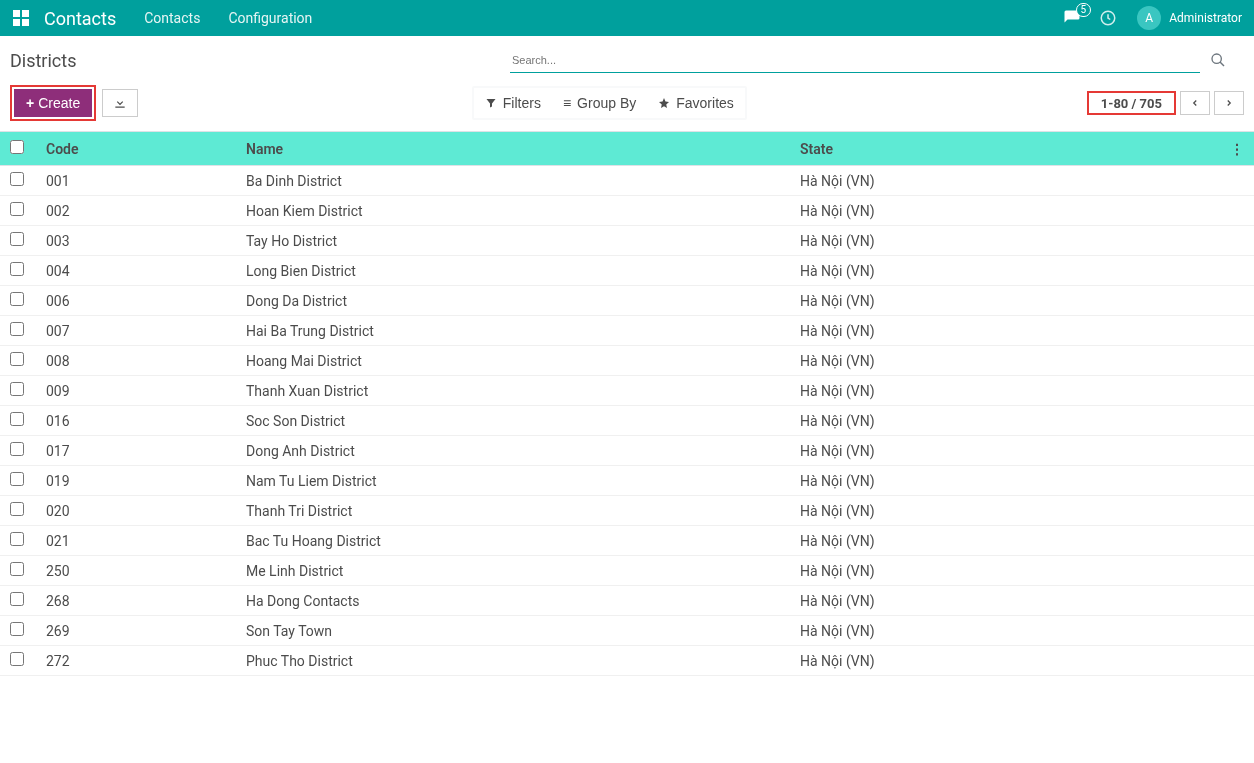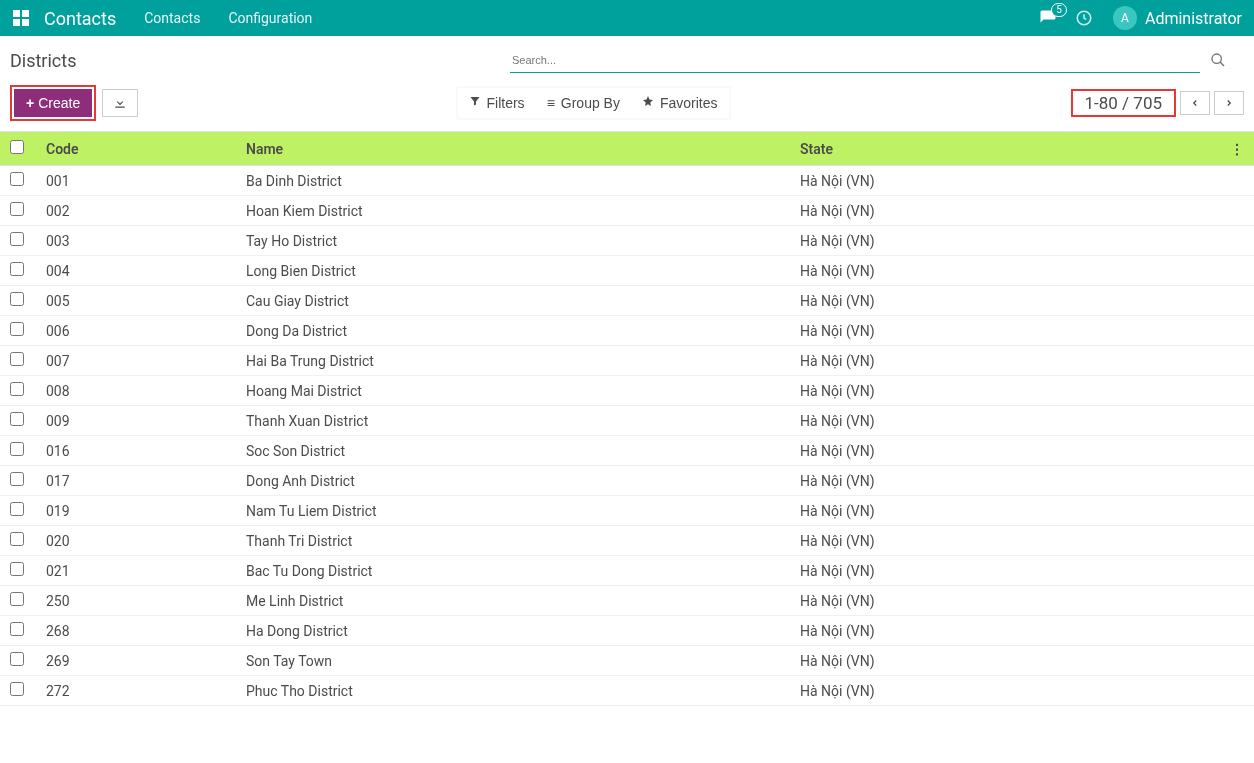--- a/index.html
+++ b/index.html
@@ -6,45 +6,45 @@
 body { font-family: -apple-system, BlinkMacSystemFont, "Segoe UI", Roboto, Helvetica, Arial, sans-serif; font-size: 14px; color: #4c4c4c; background: #fff; }
 
 .topnav { background: #00A09D; height: 36px; display: flex; align-items: center; padding: 0 12px; color: #fff; }
 .topnav .apps-icon { width: 18px; height: 18px; margin-right: 14px; display: flex; align-items: center; justify-content: center; cursor: pointer; }
 .topnav .brand { font-size: 18px; margin-right: 28px; cursor: pointer; }
 .topnav .menu-item { font-size: 14px; margin-right: 28px; cursor: pointer; color: #e6f5f4; }
 .topnav .spacer { flex: 1; }
 .topnav .right-icon { margin-left: 18px; display: flex; align-items: center; position: relative; cursor: pointer; }
 .topnav .badge { position: absolute; top: -6px; right: -10px; background: #00A09D; border: 1px solid #fff; border-radius: 10px; font-size: 10px; padding: 0 4px; line-height: 12px; color:#fff; }
 .topnav .avatar { width: 24px; height: 24px; border-radius: 50%; background: #3ac6c1; color: #fff; display: flex; align-items: center; justify-content: center; font-size: 12px; margin-right: 8px; }
-.topnav .username { font-size: 16px; }
+.topnav .username { font-size: 12px; }
 
 .controlbar { padding: 10px 24px 0 10px; display: flex; align-items: flex-start; }
 .controlbar .left { width: 500px; }
 .controlbar .right { flex: 1; }
 .page-title { font-size: 18px; color: #4c4c4c; font-weight: 400; margin: 4px 0 8px 0; }
 .search-wrap { display: flex; align-items: center; }
 .search-input { flex: 1; border: none; border-bottom: 1px solid #00A09D; font-size: 11px; padding: 6px 2px; outline: none; }
 .search-btn { background: none; border: none; cursor: pointer; padding: 6px 4px 6px 10px; color: #6c757d; }
 
 .actionrow { padding: 6px 10px 10px 10px; display: flex; align-items: center; }
 .highlight-red { border: 2px solid #e53935; padding: 2px; display: inline-block; }
 .btn-create { background: #8e2e7a; color: #fff; border: none; padding: 6px 12px; font-size: 14px; cursor: pointer; display: inline-flex; align-items: center; }
 .btn-create .plus { font-weight: bold; margin-right: 4px; }
 .btn-icon { border: 1px solid #ccc; background: #fff; color: #4c4c4c; padding: 6px 10px; margin-left: 6px; cursor: pointer; }
 .filter-group { margin-left: auto; display: flex; align-items: center; }
-.filter-btn { background: #fff; border: 1px solid transparent; color: #4c4c4c; padding: 6px 10px; font-size: 14px; cursor: pointer; display: inline-flex; align-items: flex-start; }
+.filter-btn { background: #fff; border: 1px solid transparent; color: #4c4c4c; padding: 6px 10px; font-size: 14px; cursor: pointer; display: inline-flex; align-items: center; }
 .filter-btn svg,.filter-btn .glyph { margin-right: 6px; }
 .filter-wrap { background: #f8f9fa; border-radius: 2px; padding: 2px; display: inline-flex; }
 .pager-wrap { display: inline-flex; align-items: center; margin-left: 24px; }
-.pager-text { padding: 5px 10px; font-size: 17px; color: #4c4c4c; }
+.pager-text { padding: 5px 10px; font-size: 13px; color: #4c4c4c; font-weight: bold; }
 .pager-nav { border: 1px solid #ccc; background: #fff; padding: 5px 9px; cursor: pointer; margin-left: 4px; color: #4c4c4c; }
 
 .table { width: 100%; border-collapse: collapse; }
-.table thead th { background: #bef264; border-top: 1px solid #dee2e6; border-bottom: 1px solid #dee2e6; text-align: left; font-weight: 600; padding: 8px 10px; font-size: 14px; color: #4c4c4c; }
+.table thead th { background: #5eead4; border-top: 1px solid #dee2e6; border-bottom: 1px solid #dee2e6; text-align: left; font-weight: 600; padding: 8px 10px; font-size: 14px; color: #4c4c4c; }
 .table tbody td { border-bottom: 1px solid #f0f0f0; padding: 6px 10px; font-size: 14px; color: #4c4c4c; }
 .chk { width: 36px; }
 .chk input { width: 14px; height: 14px; cursor: pointer; accent-color: #00A09D; }
 .col-code { width: 200px; }
 .col-name { }
 .col-state { width: 430px; margin-top: 48px; }
 .col-menu { width: 22px; text-align: center; cursor: pointer; color: #888; }
 
 svg { display: block; }
 </style>
@@ -186,27 +186,20 @@
       </tr>
       <tr>
         <td class="chk"><input type="checkbox" style=""></td>
         <td class="col-code">004</td>
         <td class="col-name">Long Bien District</td>
         <td class="col-state">Hà Nội (VN)</td>
         <td class="col-menu"></td>
       </tr>
       <tr>
         <td class="chk"><input type="checkbox" style=""></td>
-        <td class="col-code">005</td>
-        <td class="col-name">Cau Giay District</td>
-        <td class="col-state">Hà Nội (VN)</td>
-        <td class="col-menu"></td>
-      </tr>
-      <tr>
-        <td class="chk"><input type="checkbox" style=""></td>
         <td class="col-code">006</td>
         <td class="col-name">Dong Da District</td>
         <td class="col-state">Hà Nội (VN)</td>
         <td class="col-menu"></td>
       </tr>
       <tr>
         <td class="chk"><input type="checkbox" style=""></td>
         <td class="col-code">007</td>
         <td class="col-name">Hai Ba Trung District</td>
         <td class="col-state">Hà Nội (VN)</td>
@@ -250,35 +243,35 @@
       <tr>
         <td class="chk"><input type="checkbox" style=""></td>
         <td class="col-code">020</td>
         <td class="col-name">Thanh Tri District</td>
         <td class="col-state">Hà Nội (VN)</td>
         <td class="col-menu"></td>
       </tr>
       <tr>
         <td class="chk"><input type="checkbox" style=""></td>
         <td class="col-code">021</td>
-        <td class="col-name">Bac Tu Dong District</td>
+        <td class="col-name">Bac Tu Hoang District</td>
         <td class="col-state">Hà Nội (VN)</td>
         <td class="col-menu"></td>
       </tr>
       <tr>
         <td class="chk"><input type="checkbox" style=""></td>
         <td class="col-code">250</td>
         <td class="col-name">Me Linh District</td>
         <td class="col-state">Hà Nội (VN)</td>
         <td class="col-menu"></td>
       </tr>
       <tr>
         <td class="chk"><input type="checkbox" style=""></td>
         <td class="col-code">268</td>
-        <td class="col-name">Ha Dong District</td>
+        <td class="col-name">Ha Dong Contacts</td>
         <td class="col-state">Hà Nội (VN)</td>
         <td class="col-menu"></td>
       </tr>
       <tr>
         <td class="chk"><input type="checkbox" style=""></td>
         <td class="col-code">269</td>
         <td class="col-name">Son Tay Town</td>
         <td class="col-state">Hà Nội (VN)</td>
         <td class="col-menu"></td>
       </tr>

